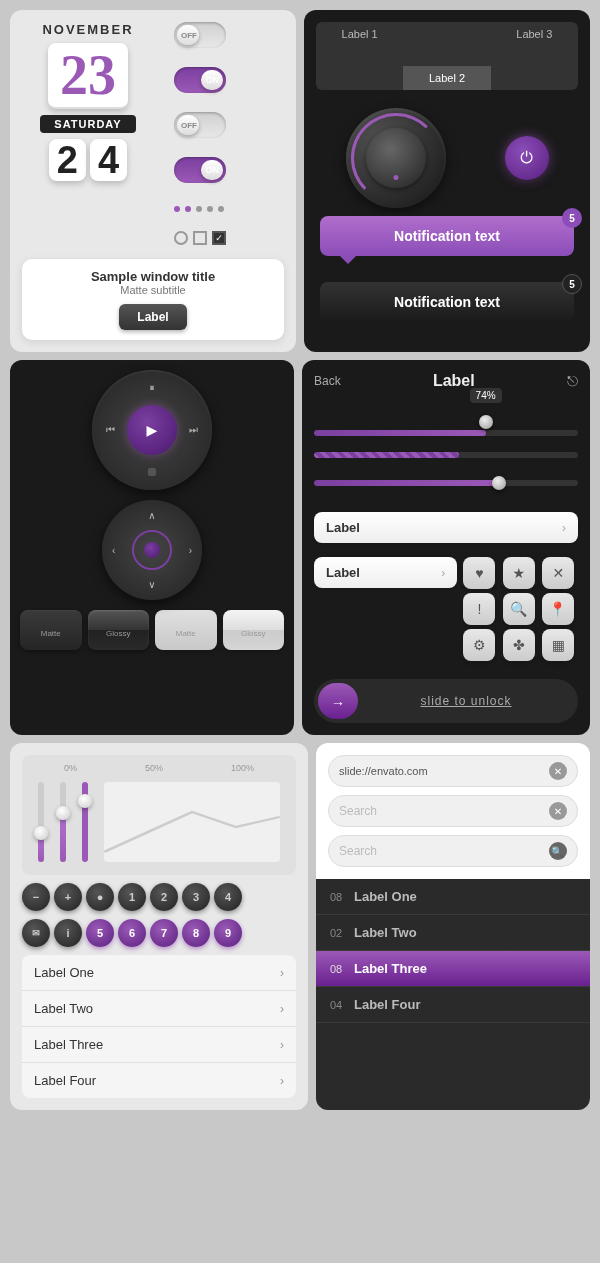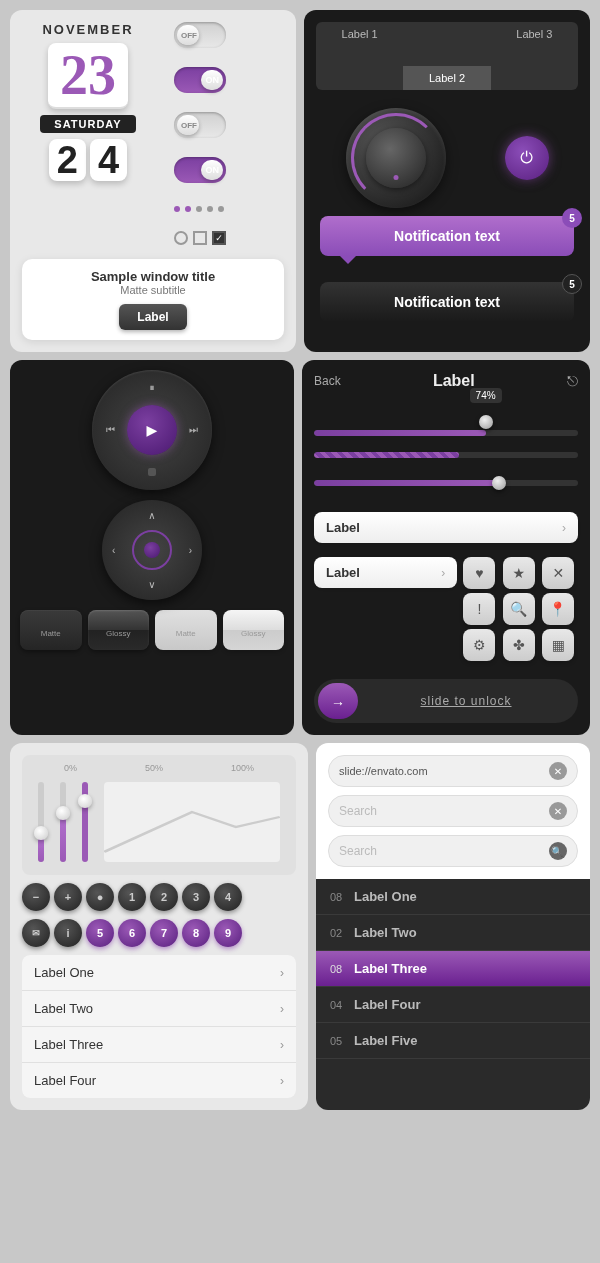--- a/index.html
+++ b/index.html
@@ -1155,19 +1155,15 @@
         <span class="picker-label">Label Two</span>
       </div>
       <div class="picker-item selected">
         <span class="picker-num">08</span>
         <span class="picker-label">Label Three</span>
       </div>
       <div class="picker-item">
         <span class="picker-num">04</span>
         <span class="picker-label">Label Four</span>
       </div>
-      <div class="picker-item">
-        <span class="picker-num">05</span>
-        <span class="picker-label">Label Five</span>
-      </div>
     </div>
   </div>
 </div>
 
 </body></html>

